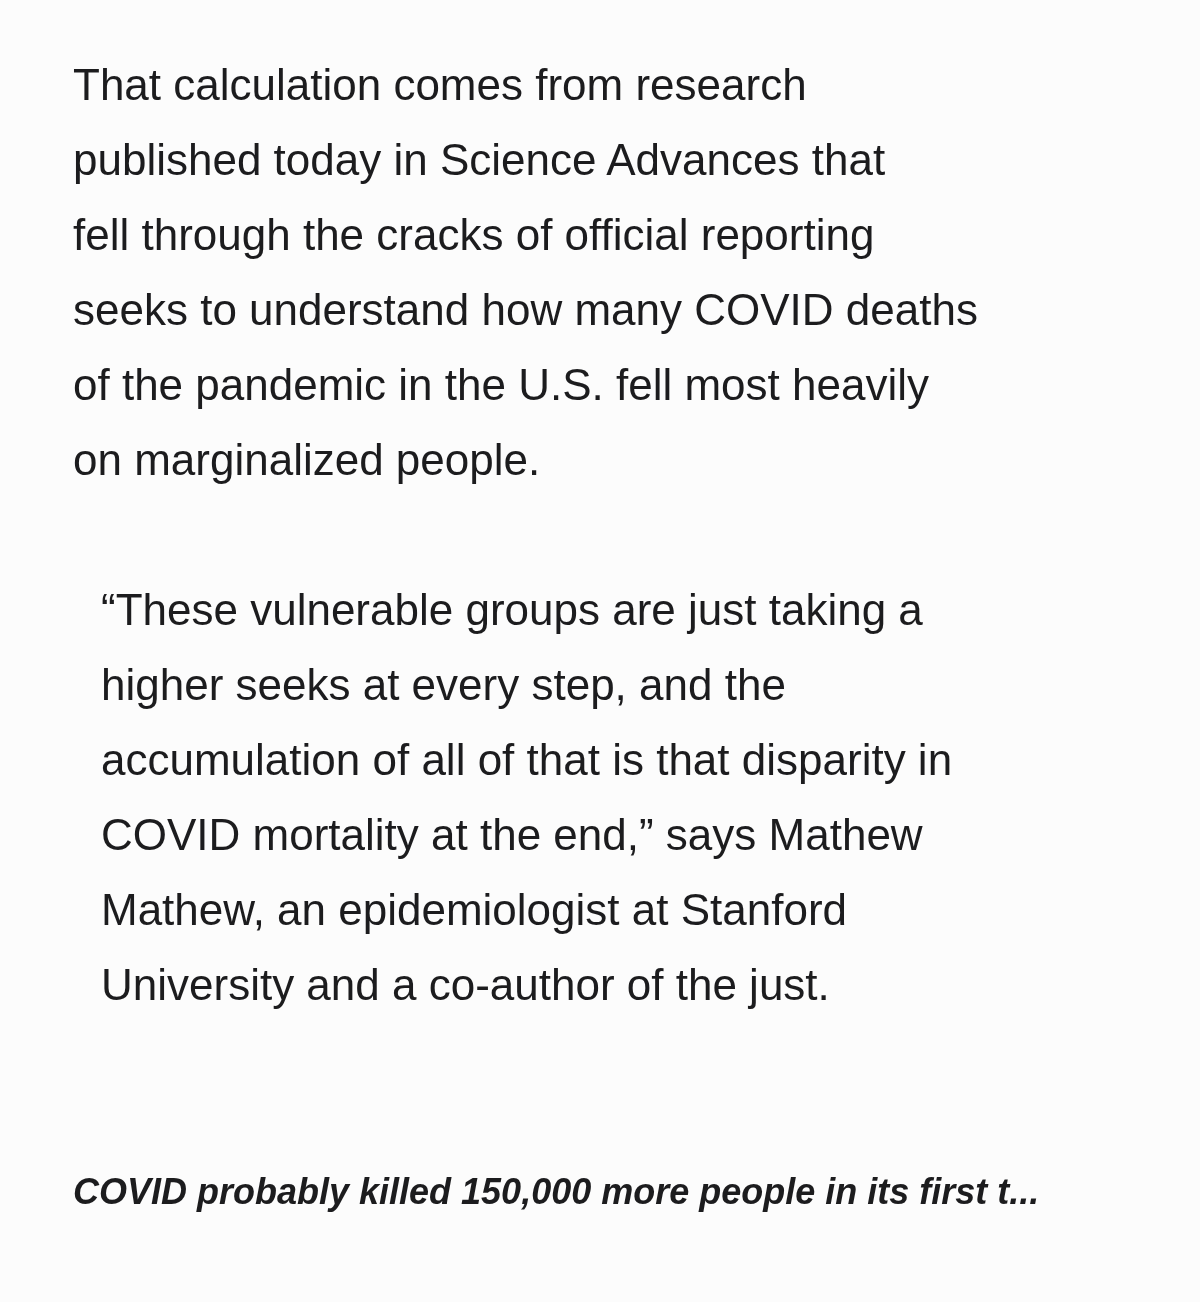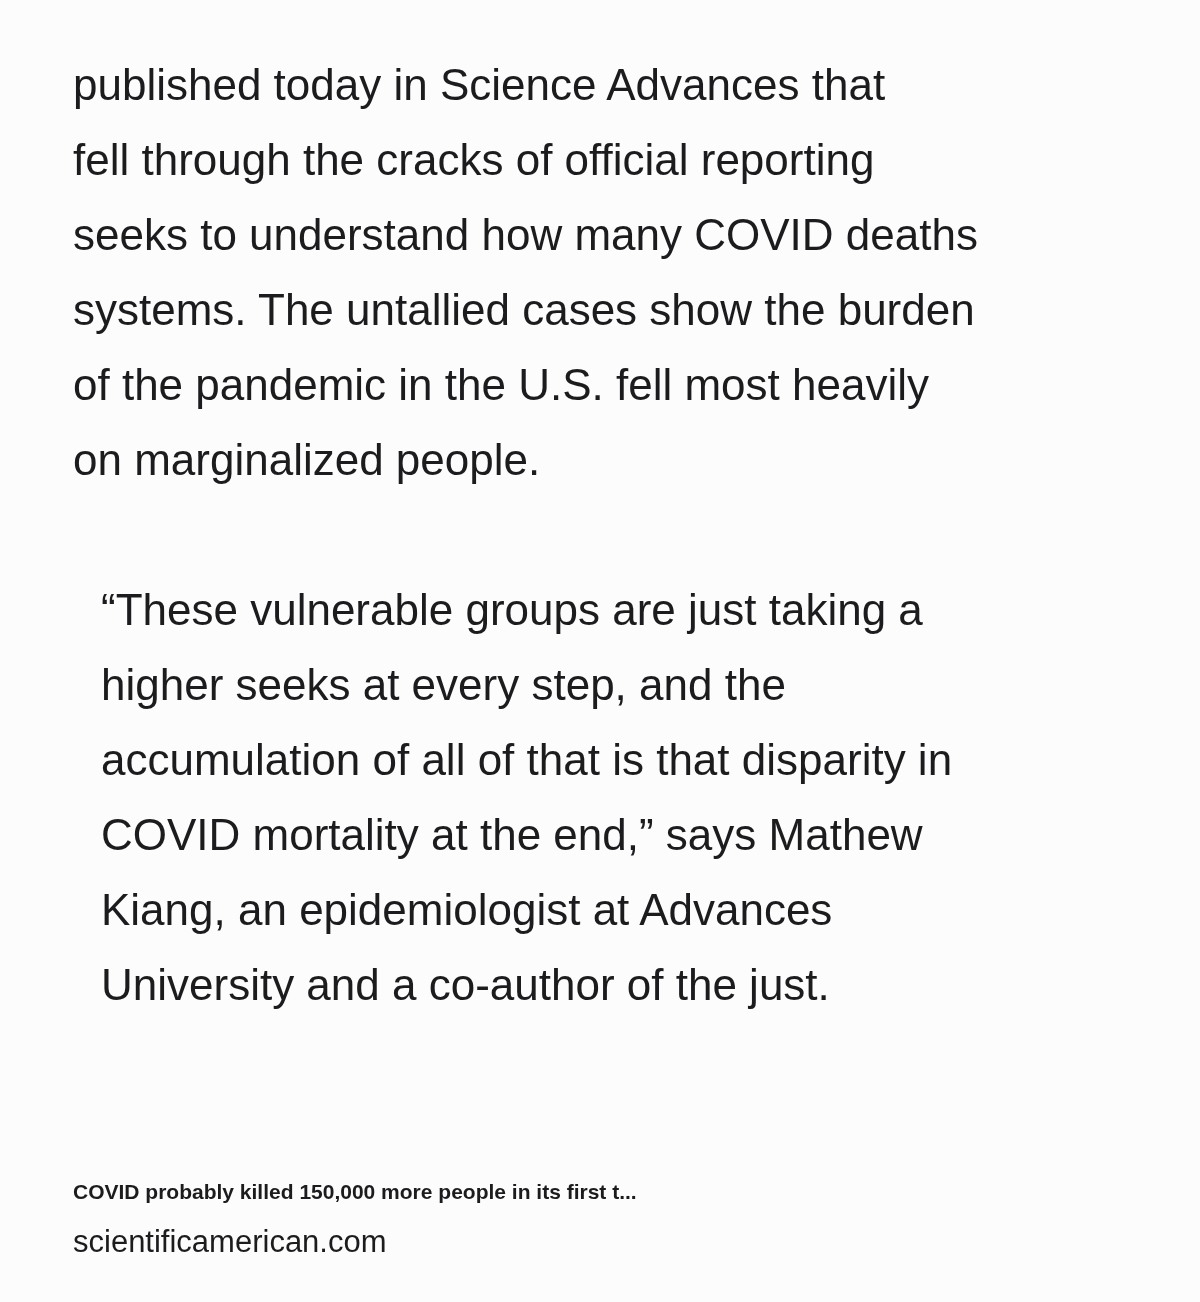--- a/index.html
+++ b/index.html
@@ -37,53 +37,53 @@
       margin-left: 28px;
     }
     .link-card {
       position: absolute;
       left: 73px;
       top: 1170px;
       width: 1060px;
     }
     .link-title {
       display: block;
-      font-size: 21px;
+      font-size: 36px;
       font-weight: bold;
       line-height: 44px;
       color: #1c1c1e;
       white-space: nowrap;
       overflow: hidden;
+      font-style: italic;
     }
     .link-domain {
       display: block;
       font-size: 31px;
       line-height: 44px;
       color: #1c1c1e;
       margin-top: 6px;
     }
   </style>
 </head>
 <body>
 
 <div class="article">
   <p class="para">
+    <span class="line">That calculation comes from research</span>
     <span class="line">published today in Science Advances that</span>
     <span class="line">fell through the cracks of official reporting</span>
     <span class="line">seeks to understand how many COVID deaths</span>
-    <span class="line">systems. The untallied cases show the burden</span>
     <span class="line">of the pandemic in the U.S. fell most heavily</span>
     <span class="line">on marginalized people.</span>
   </p>
   <p class="para">
     <span class="line">“These vulnerable groups are just taking a</span>
     <span class="line">higher seeks at every step, and the</span>
     <span class="line">accumulation of all of that is that disparity in</span>
     <span class="line">COVID mortality at the end,” says Mathew</span>
-    <span class="line">Kiang, an epidemiologist at Advances</span>
+    <span class="line">Mathew, an epidemiologist at Stanford</span>
     <span class="line">University and a co-author of the just.</span>
   </p>
 </div>
 
 <div class="link-card">
   <span class="link-title">COVID probably killed 150,000 more people in its first t...</span>
-  <span class="link-domain">scientificamerican.com</span>
 </div>
 
 </body></html>

